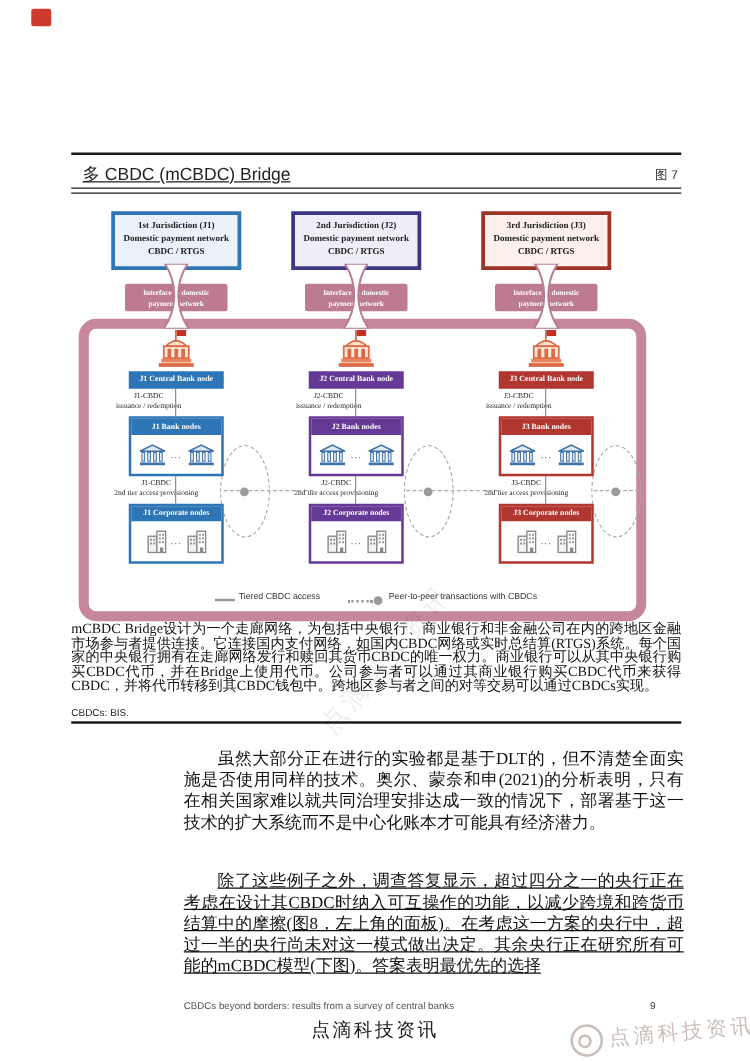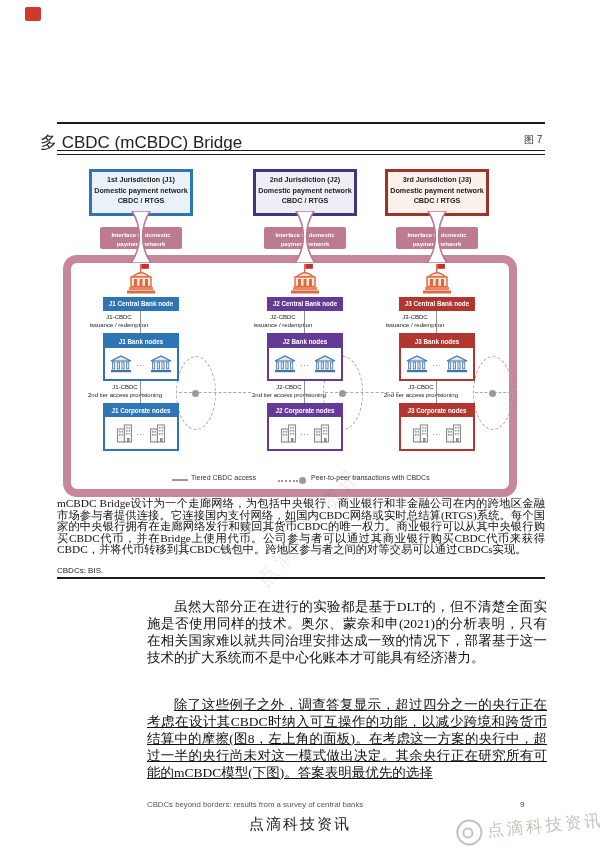--- a/index.html
+++ b/index.html
@@ -5,39 +5,39 @@
   html,body{margin:0;padding:0;background:#fff;}
   #page{position:relative;width:600px;height:849px;background:#fff;overflow:hidden;
         font-family:"Liberation Sans","DejaVu Sans",sans-serif;color:#1a1a1a;}
   .abs{position:absolute;}
 
   
   #brand-logo{left:25px;top:7px;width:16px;height:14px;background:#ce3a2e;border-radius:2px;}
 
   
   #rule-top{left:57px;top:122px;width:488px;height:2px;background:#1a1a1a;}
-  #hdr-title{left:40px;top:131px;font-size:17px;color:#222;}
+  #hdr-title{left:66px;top:131px;font-size:14px;color:#222;text-decoration:underline;}
   #hdr-fig{left:524px;top:133px;font-size:10px;color:#333;}
   #rule-d1{left:57px;top:150px;width:488px;height:1px;background:#1a1a1a;}
   #rule-d2{left:57px;top:154px;width:488px;height:1px;background:#1a1a1a;}
 
   
   #bridge-frame{left:63px;top:255px;width:438px;height:226px;border:8px solid var(--pink,#c6879b);
                 border-radius:14px;background:#fff;}
   #bridge-label{left:63px;top:472px;width:97px;height:25px;background:#bd7e92;color:#fff;
                 font-weight:bold;font-size:10.5px;line-height:25px;text-align:center;letter-spacing:1px;z-index:6;}
 
   
   .p2p-ell{border:1.5px dashed #a9a9a9;border-radius:50%;width:38px;height:72px;top:356px;z-index:1;}
   .p2p-dot{width:7px;height:7px;border-radius:50%;background:#9a9a9a;top:390px;z-index:2;}
   .p2p-h{border-top:1.5px dashed #a9a9a9;top:392px;z-index:1;}
 
   
-  .jcol{position:absolute;top:165px;width:152px;height:292px;z-index:2;}
-  #col0{left:65px;} #col1{left:229px;} #col2{left:361px;}
+  .jcol{position:absolute;top:165px;width:152px;height:292px;z-index:2;font-family:Liberation Serif, serif;}
+  #col0{left:65px;} #col1{left:209px;} #col2{left:361px;}
   .jur{position:absolute;left:24px;top:4px;width:98px;height:38px;border:3px solid var(--c);
        background:var(--fill);text-align:center;font-size:7.2px;font-weight:700;color:#222;
        line-height:10.5px;padding-top:3px;box-sizing:content-box;}
   .connector{position:absolute;left:61px;top:46px;z-index:3;}
   .iface{position:absolute;left:35px;top:62px;width:82px;height:22px;background:#bd7b8f;
          color:#fff;font-size:5.9px;font-weight:700;text-align:center;line-height:8.5px;
          padding-top:4px;box-sizing:border-box;border-radius:2px;z-index:2;}
   .cbicon{position:absolute;left:58px;top:97px;z-index:3;}
   .nbar{position:absolute;left:38px;width:76px;background:var(--bar);color:#fff;
         font-size:6.3px;font-weight:700;text-align:center;}

